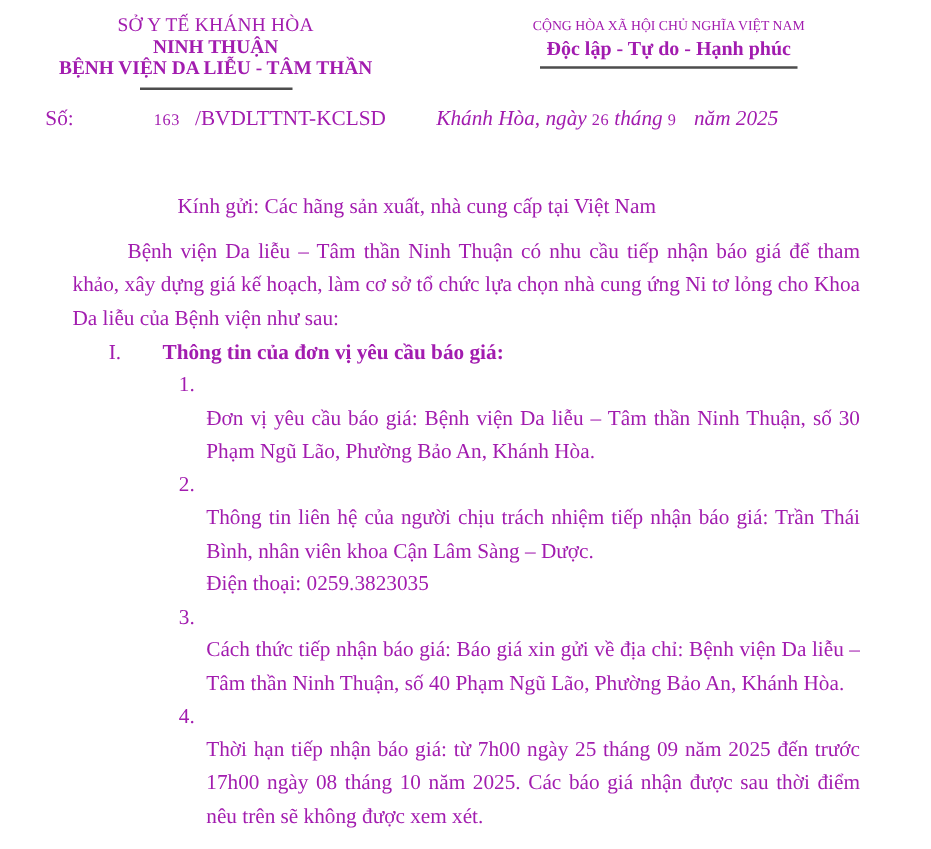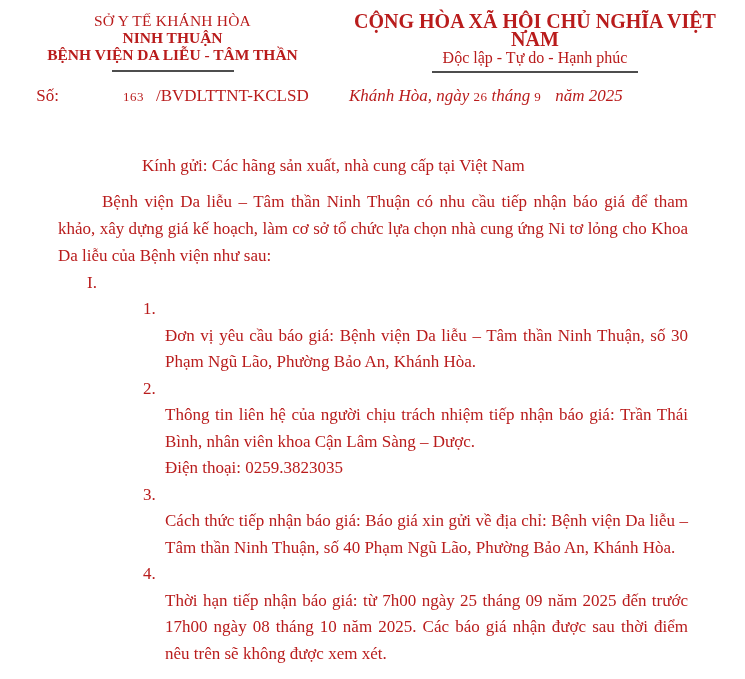--- a/index.html
+++ b/index.html
@@ -2,21 +2,21 @@
 <html><head>
 <meta charset="utf-8">
 <style>
   * { margin: 0; padding: 0; box-sizing: border-box; }
   html, body { background: #ffffff; }
   .page {
     position: relative;
     width: 745px;
     height: 679px;
     background: #ffffff;
-    color: #b91c1c;
+    color: #a21caf;
     font-family: "Liberation Serif", "DejaVu Serif", serif;
     font-size: 17px;
     overflow: hidden;
     padding: 12px 57px 10px 58px;
   }
   
   .header-row {
     display: flex;
     margin-left: -48px;
     margin-right: -47px;
@@ -34,26 +34,26 @@
     font-size: 15.5px;
     line-height: 17px;
     letter-spacing: 0.2px;
   }
   .org-name {
     font-weight: bold;
     font-size: 15.5px;
     line-height: 17px;
   }
   .country-title {
-    font-weight: bold;
-    font-size: 20px;
+    font-weight: normal;
+    font-size: 11px;
     line-height: 18px;
   }
   .motto {
-    font-weight: normal;
+    font-weight: bold;
     font-size: 16px;
     line-height: 19px;
   }
   .rule {
     height: 2px;
     background: #4d4d4d;
     border: none;
     margin: 7px auto 0 auto;
   }
   .rule-left { width: 122px; }
@@ -163,20 +163,21 @@
       </div>
     </div>
   </div>
 
   <div class="salutation">Kính gửi: Các hãng sản xuất, nhà cung cấp tại Việt Nam</div>
 
   <p class="intro">Bệnh viện Da liễu – Tâm thần Ninh Thuận có nhu cầu tiếp nhận báo giá để tham khảo, xây dựng giá kế hoạch, làm cơ sở tổ chức lựa chọn nhà cung ứng Ni tơ lỏng cho Khoa Da liễu của Bệnh viện như sau:</p>
 
   <div class="section-heading">
     <span class="section-numeral">I.</span>
+      <span>Thông tin của đơn vị yêu cầu báo giá:</span>
   </div>
 
   <ul class="quote-list">
     <li>
       <span class="li-num">1.</span><span>Đơn vị yêu cầu báo giá: Bệnh viện Da liễu – Tâm thần Ninh Thuận, số 30 Phạm Ngũ Lão, Phường Bảo An, Khánh Hòa.</span>
     </li>
     <li>
       <span class="li-num">2.</span><span>Thông tin liên hệ của người chịu trách nhiệm tiếp nhận báo giá: Trần Thái Bình, nhân viên khoa Cận Lâm Sàng – Dược.
 Điện thoại: 0259.3823035</span>
     </li>

